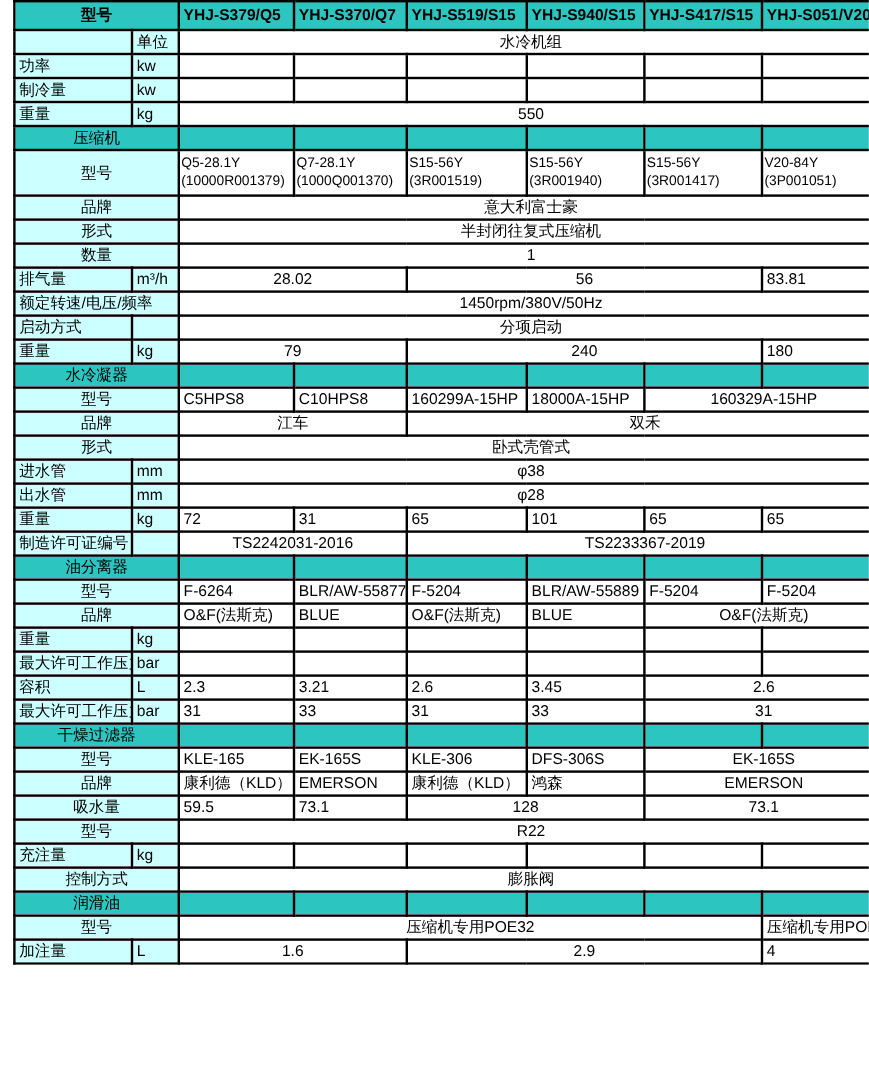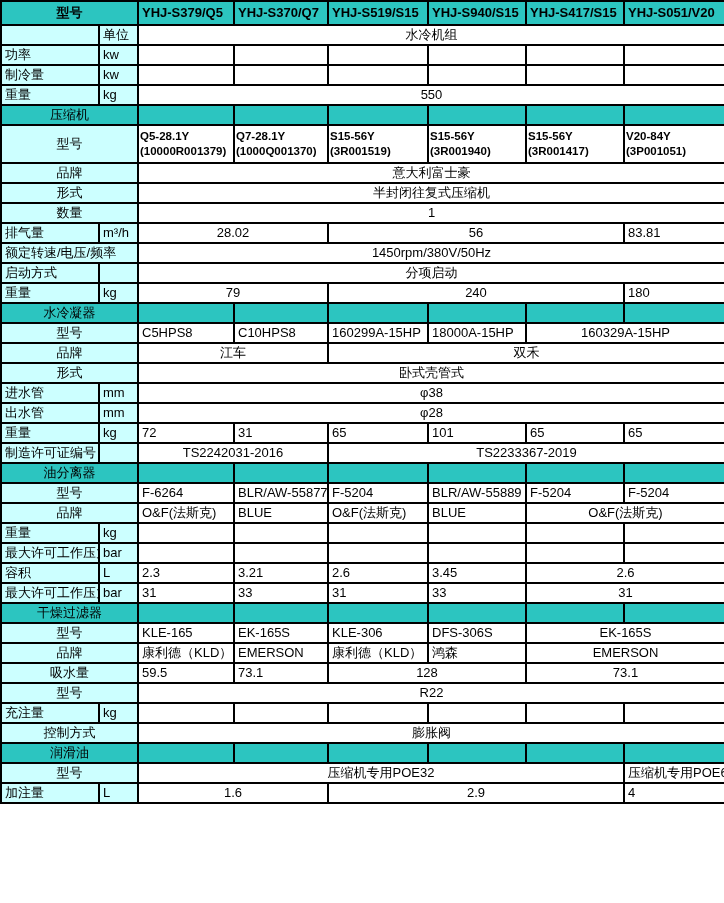--- a/index.html
+++ b/index.html
@@ -1,38 +1,38 @@
 <!DOCTYPE html>
 <html style="--teal: #2cc5c0; --cyan: #ccffff; --border: #000000;"><head>
 <meta charset="utf-8">
 <style>
   :root{
     --teal:#2cc5c0;
     --cyan:#ccffff;
     --border:#000000;
   }
   html,body{margin:0;padding:0;background:#ffffff;}
-  .sheet{width:669px;}
+  .sheet{width:669px;margin-left:11px;}
   table{border-collapse:collapse;table-layout:fixed;width:724px;}
   td{
     border:2px solid var(--border);
     height:18px;
     padding:0 3px;
     font:13px/16px "Liberation Sans","DejaVu Sans",sans-serif;
     color:#000;
     white-space:nowrap;
     overflow:hidden;
     vertical-align:middle;
   }
   tr.r-header td{height:22px;font-weight:bold;}
   tr.r-models td{height:36px;white-space:normal;}
   .k-corner,.k-colhead,.k-section{background:var(--teal);}
   .k-label,.k-unit{background:var(--cyan);}
   .k-data,.k-model{background:#ffffff;}
-  .k-model{font-size:11.5px;line-height:15px;padding:0 1px;font-weight:bold;}
+  .k-model{font-size:11.5px;line-height:15px;padding:0 1px;}
   .a-c{text-align:center;}
   .a-l{text-align:left;}
 </style>
 </head>
 <body>
 
 <div class="sheet">
   <table>
     <colgroup>
       <col style="width:98px">

